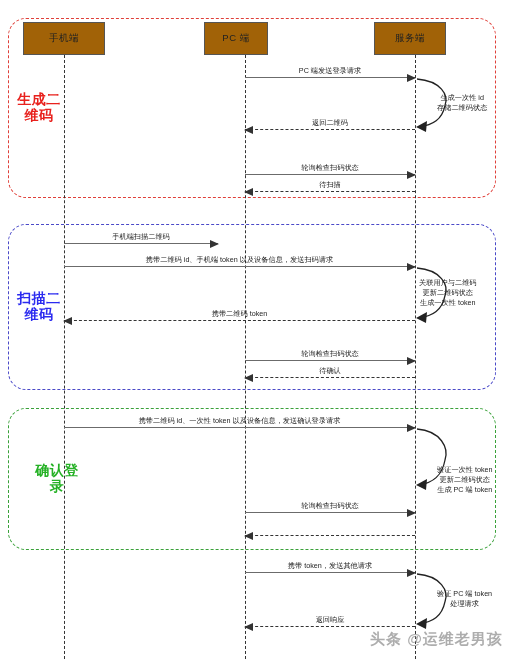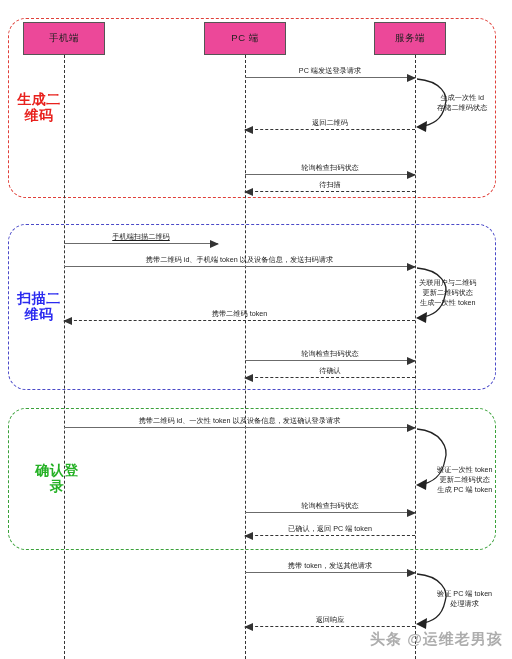--- a/index.html
+++ b/index.html
@@ -1,21 +1,21 @@
 <!DOCTYPE html>
 <html><head>
 <meta charset="utf-8">
 <style>
   html,body{margin:0;padding:0;background:#ffffff;}
   body{width:512px;height:659px;position:relative;overflow:hidden;
        font-family:"Liberation Sans","DejaVu Sans",sans-serif;color:#333;}
 
   #diagram{position:absolute;left:0;top:0;width:512px;height:659px;}
 
-  .node{position:absolute;box-sizing:border-box;border:1px solid #555;background:#ec4899;
+  .node{position:absolute;box-sizing:border-box;border:1px solid #555;background:#a16207;
         display:flex;align-items:center;justify-content:center;
         font-size:9.5px;color:#222;letter-spacing:.5px;z-index:6;}
 
   .lifeline{position:absolute;width:0;border-left:1px dashed #333;z-index:1;}
 
   .phase{position:absolute;box-sizing:border-box;border-radius:18px;z-index:0;}
   .phase.red{border:1.3px dashed #e0403a;}
   .phase.blue{border:1.3px dashed #4a49c8;}
   .phase.green{border:1.3px dashed #3aa13a;}
 
@@ -62,21 +62,21 @@
     <div class="phase-label green" style="color: rgb(37, 177, 37); left: 8px; top: 462px;">
       <div>确认登</div>
       <div>录</div>
     </div>
     <div class="lifeline" style="left: 64px; top: 55px; height: 604px;"></div>
     <div class="lifeline" style="left: 245px; top: 55px; height: 604px;"></div>
     <div class="lifeline" style="left: 415px; top: 55px; height: 604px;"></div>
     <div class="node" style="left: 23px; top: 22px; width: 82px; height: 33px;">
       <span>手机端</span>
     </div>
-    <div class="node" style="left: 204px; top: 22px; width: 82px; height: 33px;">
+    <div class="node" style="left: 204px; top: 22px; width: 64px; height: 33px;">
       <span>PC 端</span>
     </div>
     <div class="node" style="left: 374px; top: 22px; width: 72px; height: 33px;">
       <span>服务端</span>
     </div>
     <div class="msg solid" style="left: 245px; top: 77px; width: 170px;">
       <div class="head right"></div>
     </div>
     <div class="msg-label" style="left: 245px; width: 170px; top: 66px;">PC 端发送登录请求</div>
     <div class="msg dashed" style="left: 245px; top: 129px; width: 170px;">
@@ -87,21 +87,21 @@
       <div class="head right"></div>
     </div>
     <div class="msg-label" style="left: 245px; width: 170px; top: 163px;">轮询检查扫码状态</div>
     <div class="msg dashed" style="left: 245px; top: 191px; width: 170px;">
       <div class="head left"></div>
     </div>
     <div class="msg-label" style="left: 245px; width: 170px; top: 180px;">待扫描</div>
     <div class="msg solid" style="left: 64px; top: 243px; width: 154px;">
       <div class="head right"></div>
     </div>
-    <div class="msg-label" style="left: 64px; width: 154px; top: 232px; text-decoration: underline;">手机端扫描二维码</div>
+    <div class="msg-label" style="left: 64px; width: 154px; top: 232px;">手机端扫描二维码</div>
     <div class="msg solid" style="left: 64px; top: 266px; width: 351px;">
       <div class="head right"></div>
     </div>
     <div class="msg-label" style="left: 64px; width: 351px; top: 255px;">携带二维码 id、手机端 token 以及设备信息，发送扫码请求</div>
     <div class="msg dashed" style="left: 64px; top: 320px; width: 351px;">
       <div class="head left"></div>
     </div>
     <div class="msg-label" style="left: 64px; width: 351px; top: 309px;">携带二维码 token</div>
     <div class="msg solid" style="left: 245px; top: 360px; width: 170px;">
       <div class="head right"></div>
@@ -115,21 +115,20 @@
       <div class="head right"></div>
     </div>
     <div class="msg-label" style="left: 64px; width: 351px; top: 416px;">携带二维码 id、一次性 token 以及设备信息，发送确认登录请求</div>
     <div class="msg solid" style="left: 245px; top: 512px; width: 170px;">
       <div class="head right"></div>
     </div>
     <div class="msg-label" style="left: 245px; width: 170px; top: 501px;">轮询检查扫码状态</div>
     <div class="msg dashed" style="left: 245px; top: 535px; width: 170px;">
       <div class="head left"></div>
     </div>
-    <div class="msg-label" style="left: 245px; width: 170px; top: 524px;">已确认，返回 PC 端 token</div>
     <div class="msg solid" style="left: 245px; top: 572px; width: 170px;">
       <div class="head right"></div>
     </div>
     <div class="msg-label" style="left: 245px; width: 170px; top: 561px;">携带 token，发送其他请求</div>
     <div class="msg dashed" style="left: 245px; top: 626px; width: 170px;">
       <div class="head left"></div>
     </div>
     <div class="msg-label" style="left: 245px; width: 170px; top: 615px;">返回响应</div>
     <div class="selfloop" style="left: 415px; top: 77px; width: 60px; height: 52px;">
       <svg width="60" height="52">

